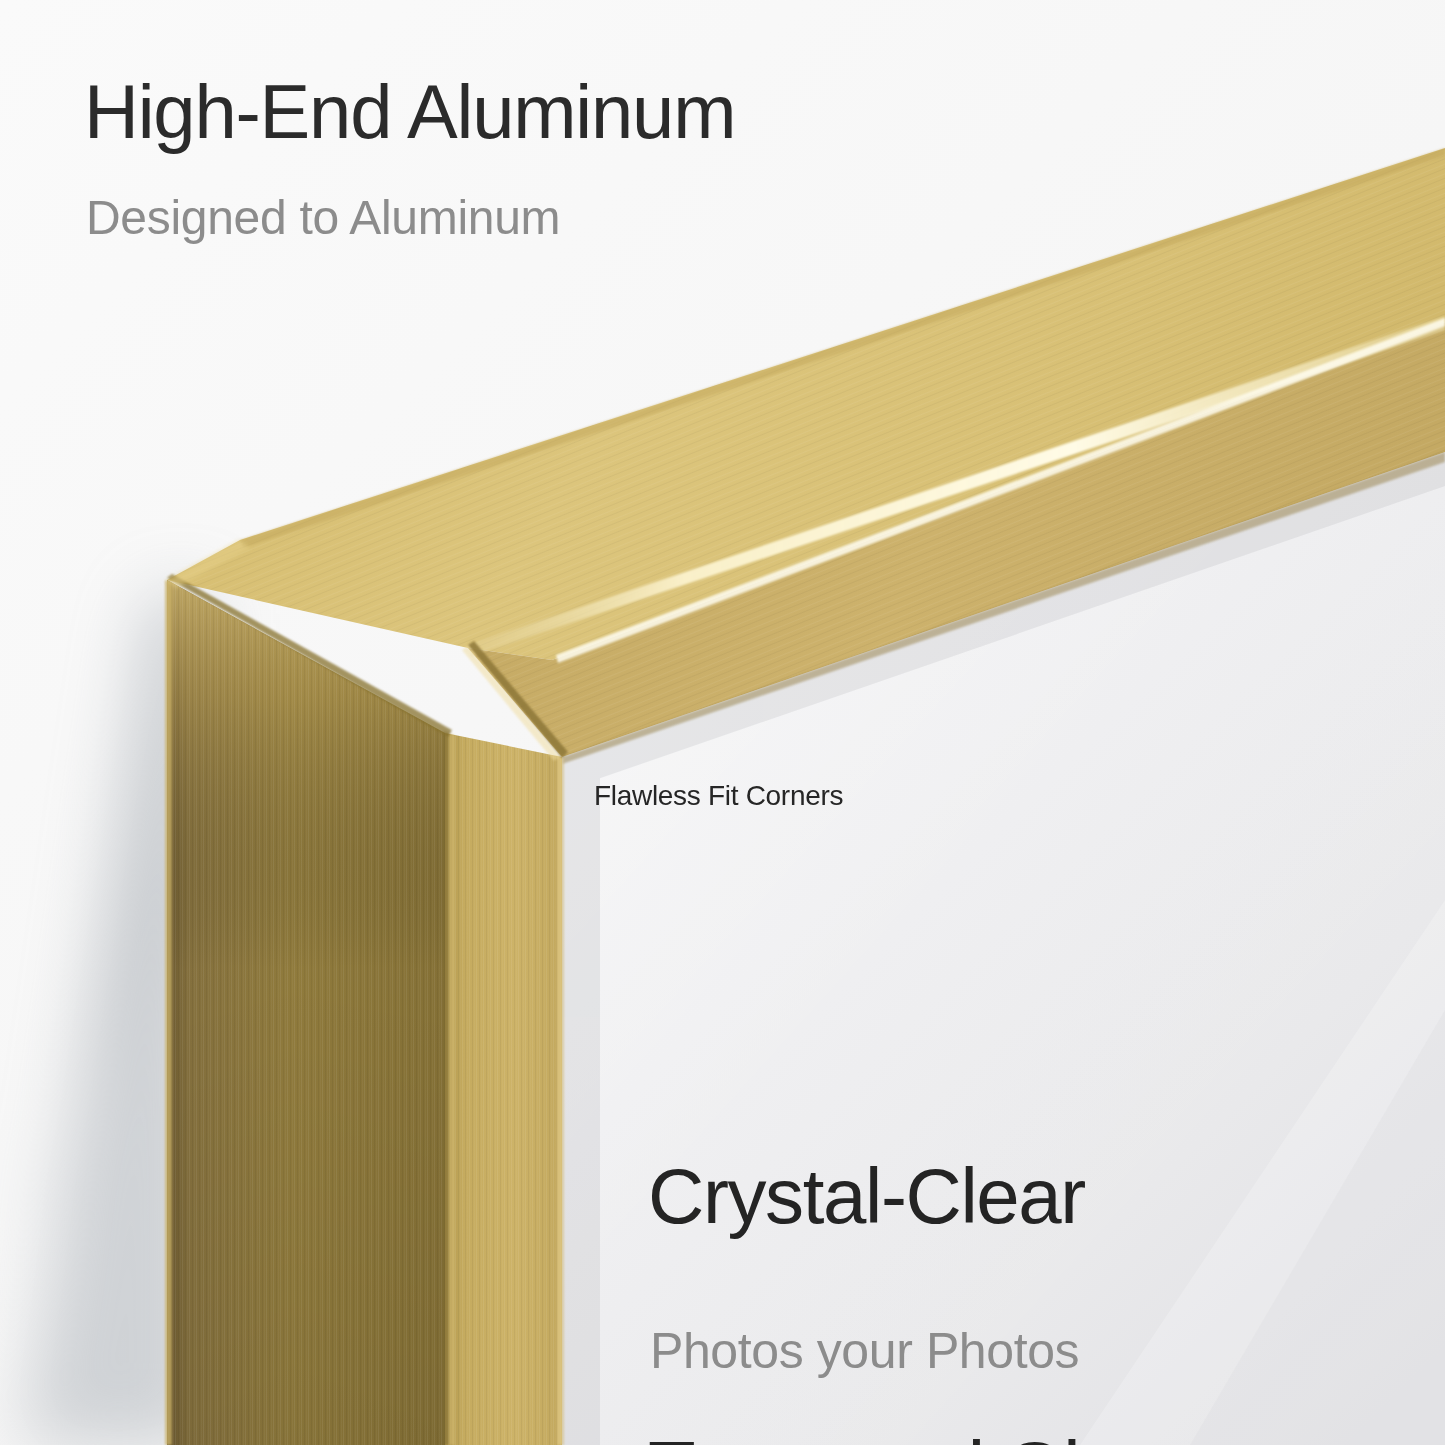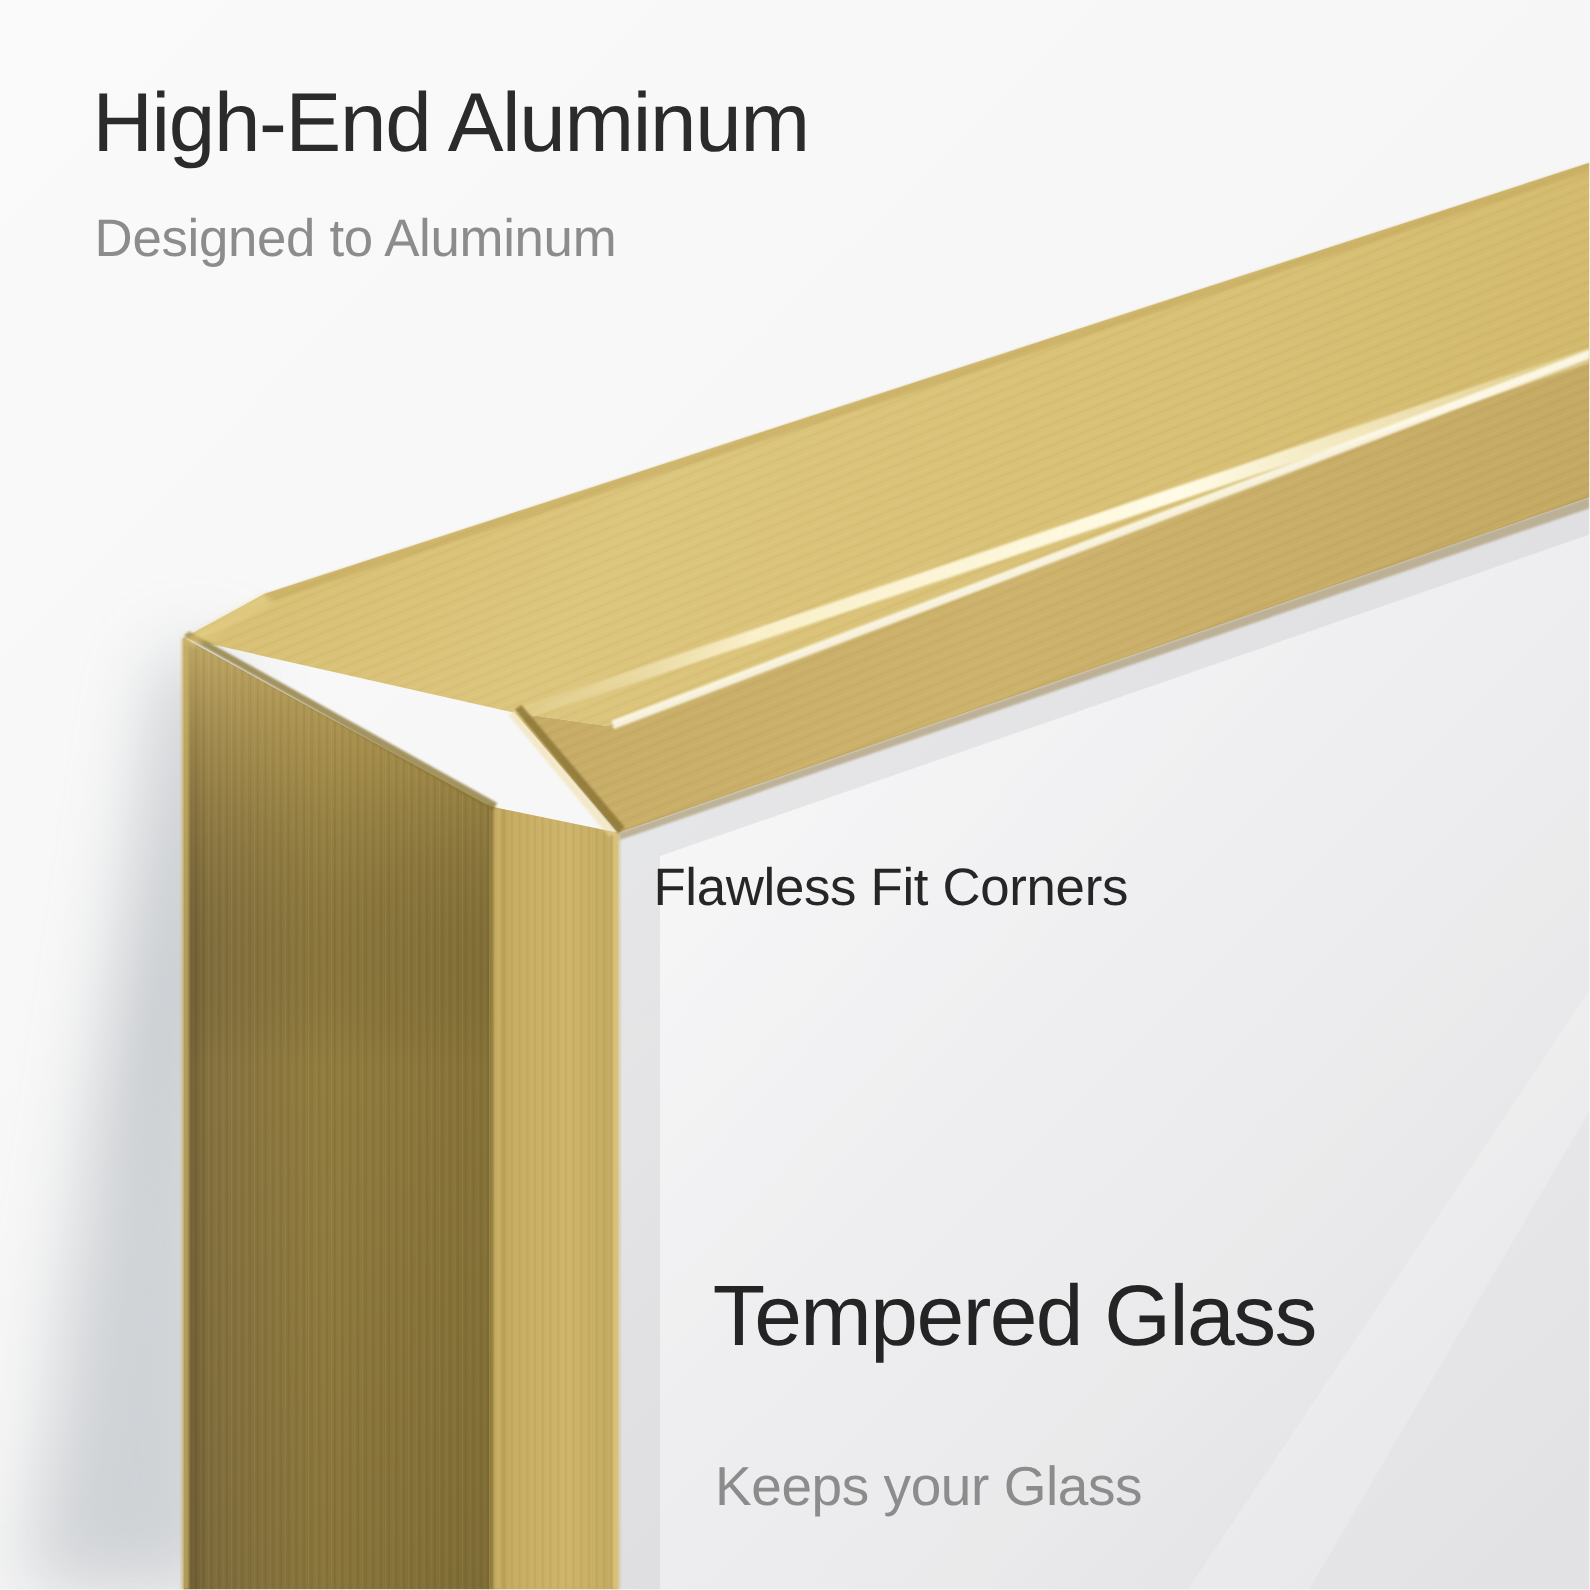--- a/index.html
+++ b/index.html
@@ -19,21 +19,21 @@
     font-size:76px; font-weight:400; letter-spacing:-1.2px;
     color:#2b2b2b; line-height:1.05;
   }
   #subhead{
     left:86px; top:192px;
     font-size:48px; font-weight:400; letter-spacing:-0.3px;
     color:#8c8c8c; line-height:1.1;
   }
   #corner-label{
     left:594px; top:780px;
-    font-size:48px; font-weight:400; letter-spacing:-0.3px;
+    font-size:28px; font-weight:400; letter-spacing:-0.3px;
     color:#262626;
   }
   #glass-title{
     left:648px; top:968px;
     font-size:78px; font-weight:400; letter-spacing:-1.4px;
     color:#242424; line-height:1.17;
   }
   #glass-title span{display:block;}
   #glass-sub{
     left:650px; top:1196px;
@@ -197,21 +197,22 @@
     </g>
   </svg>
 
   <div class="txt" id="headline">High-End Aluminum</div>
 
   <div class="txt" id="subhead">Designed to Aluminum</div>
 
   <div class="txt" id="corner-label">Flawless Fit Corners</div>
 
   <div class="txt" id="glass-title">
+    <span>Crystal-Clear</span>
     <span>Tempered Glass</span>
   </div>
 
   <div class="txt" id="glass-sub">
-    <span>Keeps your Glass</span>
+    <span>Photos your Photos</span>
     
   </div>
 
 </div>
 
 </body></html>

